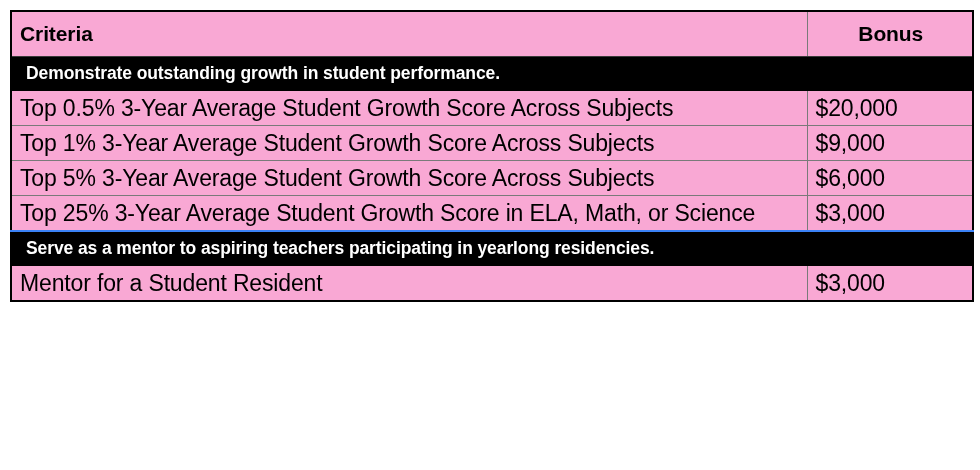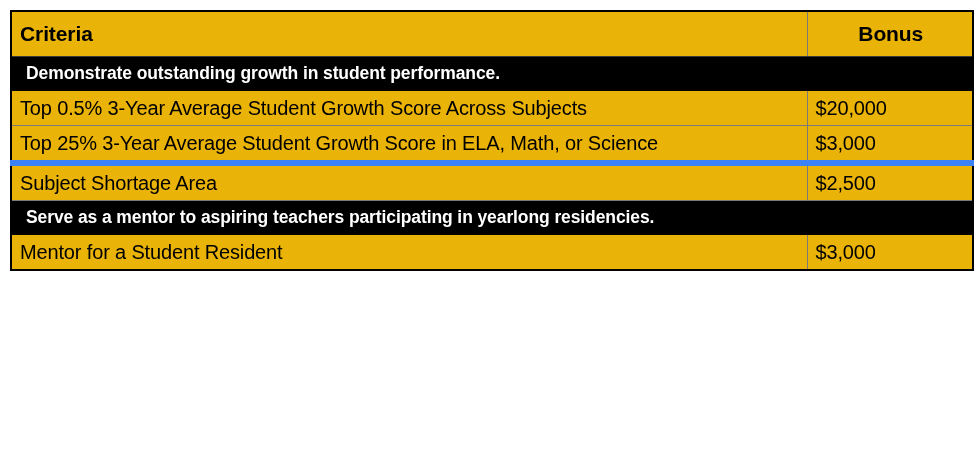--- a/index.html
+++ b/index.html
@@ -35,21 +35,21 @@
   table.bonus-table col.c-criteria { width: 796px; }
   table.bonus-table col.c-bonus    { width: 166px; }
 
   table.bonus-table td,
   table.bonus-table th {
     border: 1px solid #7a7a7a;
     padding: 0 6px;
     text-align: left;
     vertical-align: middle;
     color: #000000;
-    background: #eab308;
+    background: #f9a8d4;
     font-weight: normal;
   }
 
   
   tr.header-row th {
     height: 44px;
     font-size: 21px;
     font-weight: bold;
     letter-spacing: -0.1px;
     padding-left: 8px;
@@ -71,34 +71,34 @@
     border-top: 1px solid #000000;
     border-bottom: 1px solid #000000;
     border-left: 2px solid #000000;
     border-right: 2px solid #000000;
     margin-top: 42px;
   }
 
   
   tr.data-row td {
     height: 34px;
-    font-size: 20px;
+    font-size: 23px;
     letter-spacing: -0.15px;
   }
   tr.data-row td.cell-criteria {
     padding-left: 8px;
     border-left: 2px solid #000000;
   }
   tr.data-row td.cell-bonus {
     padding-left: 8px;
     border-right: 2px solid #000000;
   }
 
   
-  tr.data-row.above-black td { border-bottom: 6px solid #3b82f6; margin-top: 40px; }
+  tr.data-row.above-black td { border-bottom: 2px solid #3b82f6; margin-top: 40px; }
   tr.data-row.below-black td { border-top: 1px solid #000000; }
   tr.data-row.last-row td    { border-bottom: 2px solid #000000; }
 </style>
 </head>
 <body>
 
 <div id="canvas">
 
   <table class="bonus-table">
     <colgroup>
@@ -114,27 +114,31 @@
     </thead>
 
     <tbody id="table-body">
         <tr class="section-row">
           <td colspan="2">Demonstrate outstanding growth in student performance.</td>
         </tr>
         <tr class="data-row below-black">
           <td class="cell-criteria">Top 0.5% 3-Year Average Student Growth Score Across Subjects</td>
           <td class="cell-bonus">$20,000</td>
         </tr>
+        <tr class="data-row">
+          <td class="cell-criteria">Top 1% 3-Year Average Student Growth Score Across Subjects</td>
+          <td class="cell-bonus">$9,000</td>
+        </tr>
+        <tr class="data-row">
+          <td class="cell-criteria">Top 5% 3-Year Average Student Growth Score Across Subjects</td>
+          <td class="cell-bonus">$6,000</td>
+        </tr>
         <tr class="data-row above-black">
           <td class="cell-criteria">Top 25% 3-Year Average Student Growth Score in ELA, Math, or Science</td>
           <td class="cell-bonus">$3,000</td>
-        </tr>
-        <tr class="data-row below-black">
-          <td class="cell-criteria">Subject Shortage Area</td>
-          <td class="cell-bonus">$2,500</td>
         </tr>
         <tr class="section-row">
           <td colspan="2">Serve as a mentor to aspiring teachers participating in yearlong residencies.</td>
         </tr>
         <tr class="data-row below-black last-row">
           <td class="cell-criteria">Mentor for a Student Resident</td>
           <td class="cell-bonus">$3,000</td>
         </tr>
       </tbody>
   </table>

